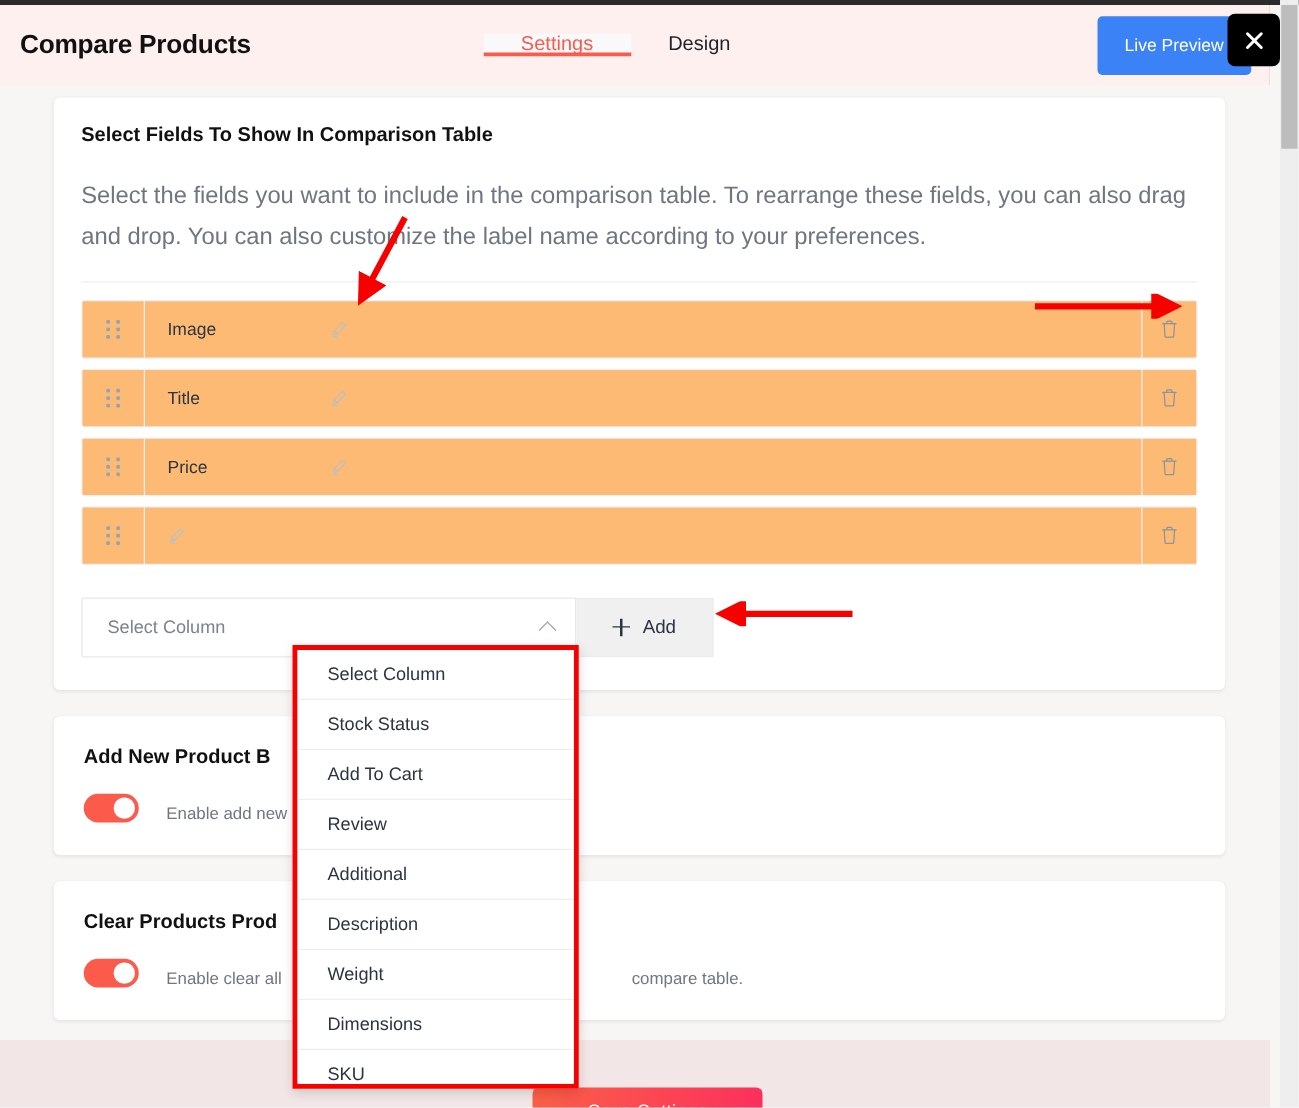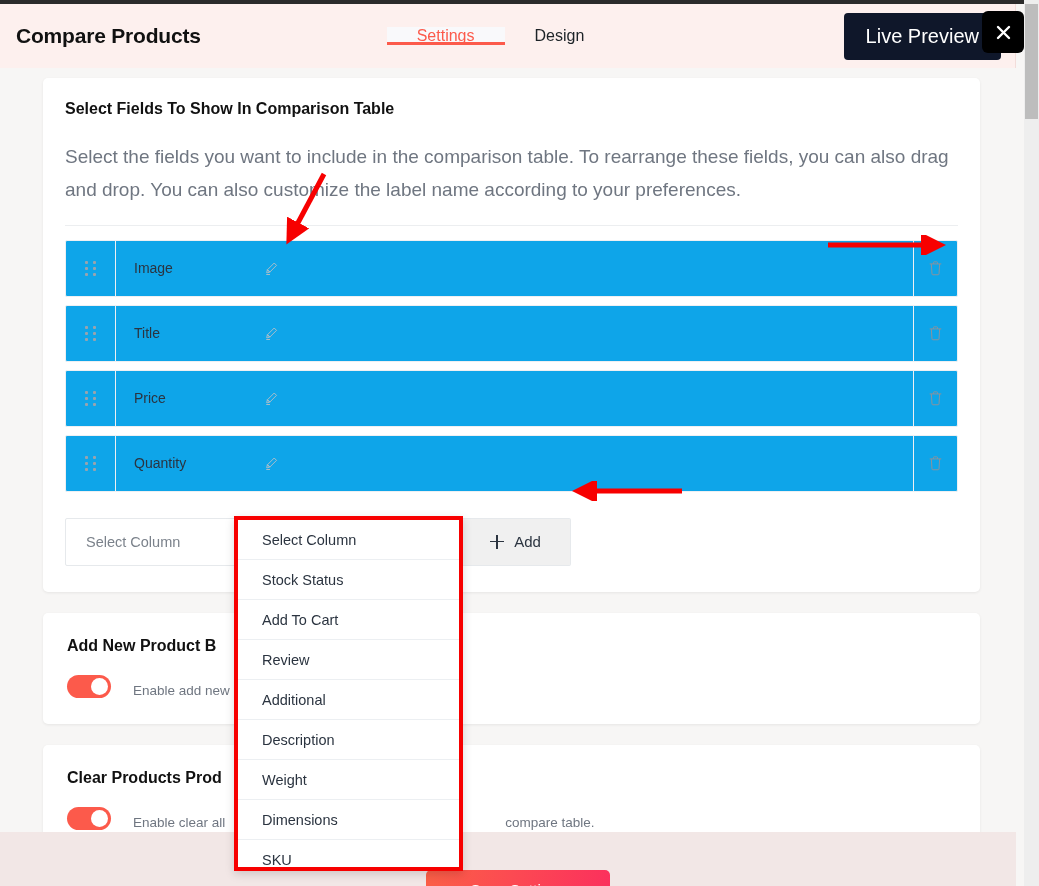--- a/index.html
+++ b/index.html
@@ -55,23 +55,23 @@
     content: "";
     position: absolute; left: 0; right: 0; bottom: 0;
     height: 3px; background: #fc5a4b;
   }
   .header-right {
     margin-left: auto;
     display: flex; align-items: center;
     padding-right: 0;
   }
   .live-preview-btn {
-    background: #0f172a; color: #fff;
+    background: #3b82f6; color: #fff;
     border: none; border-radius: 4px;
-    font-size: 20px;
+    font-size: 14px;
     padding: 0 22px; height: 47px;
     cursor: pointer;
     font-family: "Liberation Sans", sans-serif;
     white-space: nowrap;
   }
   .header-divider {
     width: 1px; height: 64px;
     background: #f2ddda;
     margin-left: 14px;
   }
@@ -113,22 +113,22 @@
     font-size: 19px; color: #6f7681; line-height: 1.75;
     margin: 0 0 18px 0; max-width: 895px;
   }
 
   .divider { height: 1px; background: #eceef0; margin: 0 0 14px 0; }
 
   
   .field-row {
     display: flex; align-items: stretch;
     border: 1px solid #eef0f3;
-    background: #0ea5e9;
-    height: 57px;
+    background: #fdba74;
+    height: 47px;
     margin-bottom: 8px;
     border-radius: 2px;
   }
   .drag-cell {
     width: 50px;
     border-right: 1px solid #eef0f3;
     display: flex; align-items: center; justify-content: center;
     cursor: grab;
   }
   .drag-dots {
@@ -424,21 +424,20 @@
       <div class="drag-cell">
         <span class="drag-dots">
             <i></i>
             <i></i>
             <i></i>
             <i></i>
             <i></i>
             <i></i>
           </span>
       </div>
-      <div class="field-label">Quantity</div>
       <div class="edit-cell">
         <svg width="15" height="15" viewBox="0 0 20 20">
           <path d="M13.6 2.7l3.1 3.1-9 9-3.1-3.1 9-9z" fill="none" stroke="#b9bfc6" stroke-width="1.2"></path>
           <path d="M3.5 15.6l1.1-3.9 3.1 3.1-3.9 1.1z" fill="none" stroke="#b9bfc6" stroke-width="1.2"></path>
           <line x1="3" y1="18" x2="8" y2="18" stroke="#b9bfc6" stroke-width="1.2"></line>
         </svg>
       </div>
       <div class="field-spacer"></div>
       <div class="del-cell">
         <svg width="15" height="17" viewBox="0 0 18 20">

